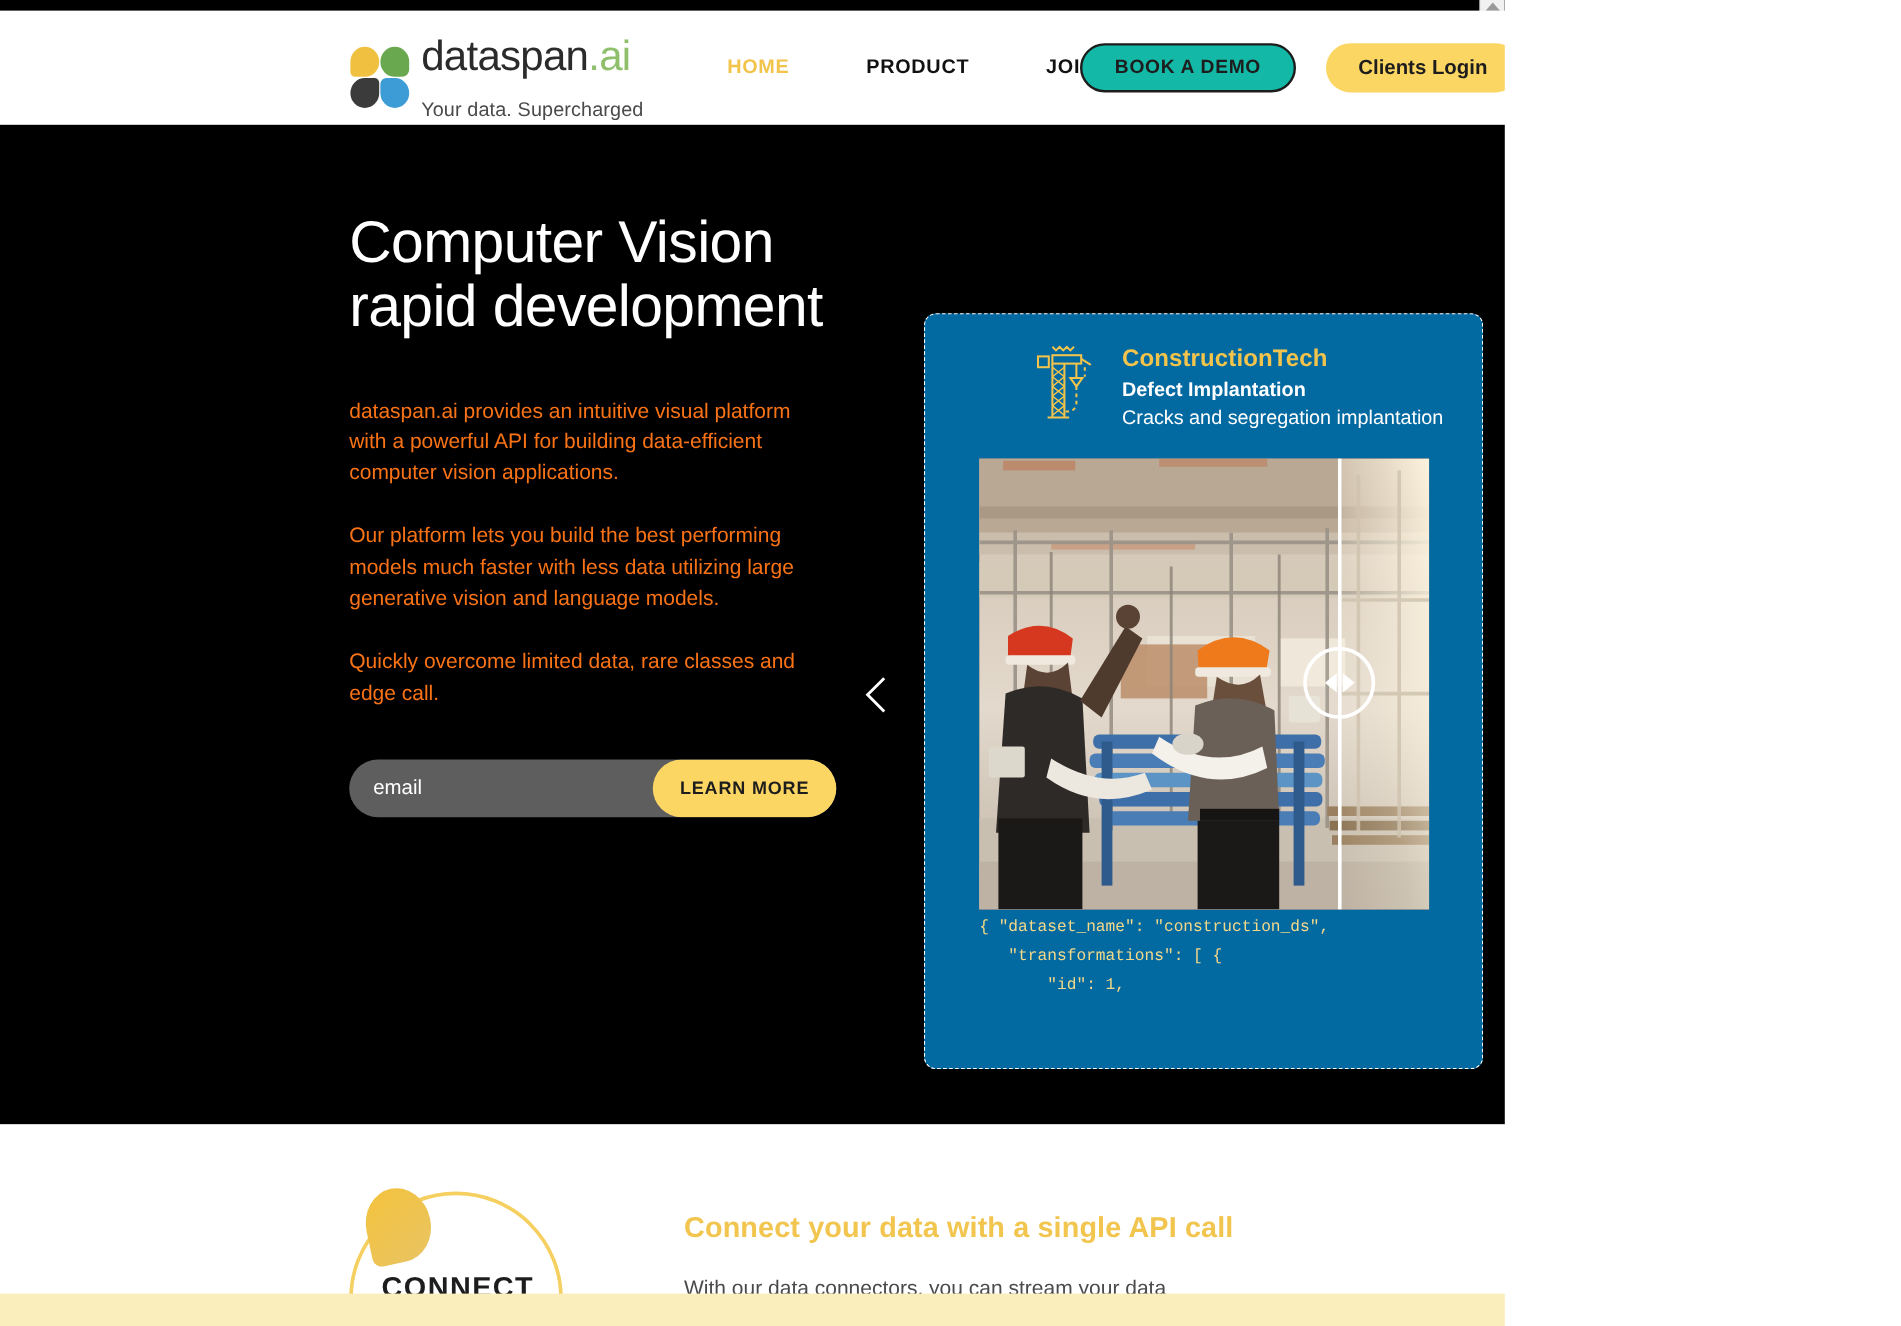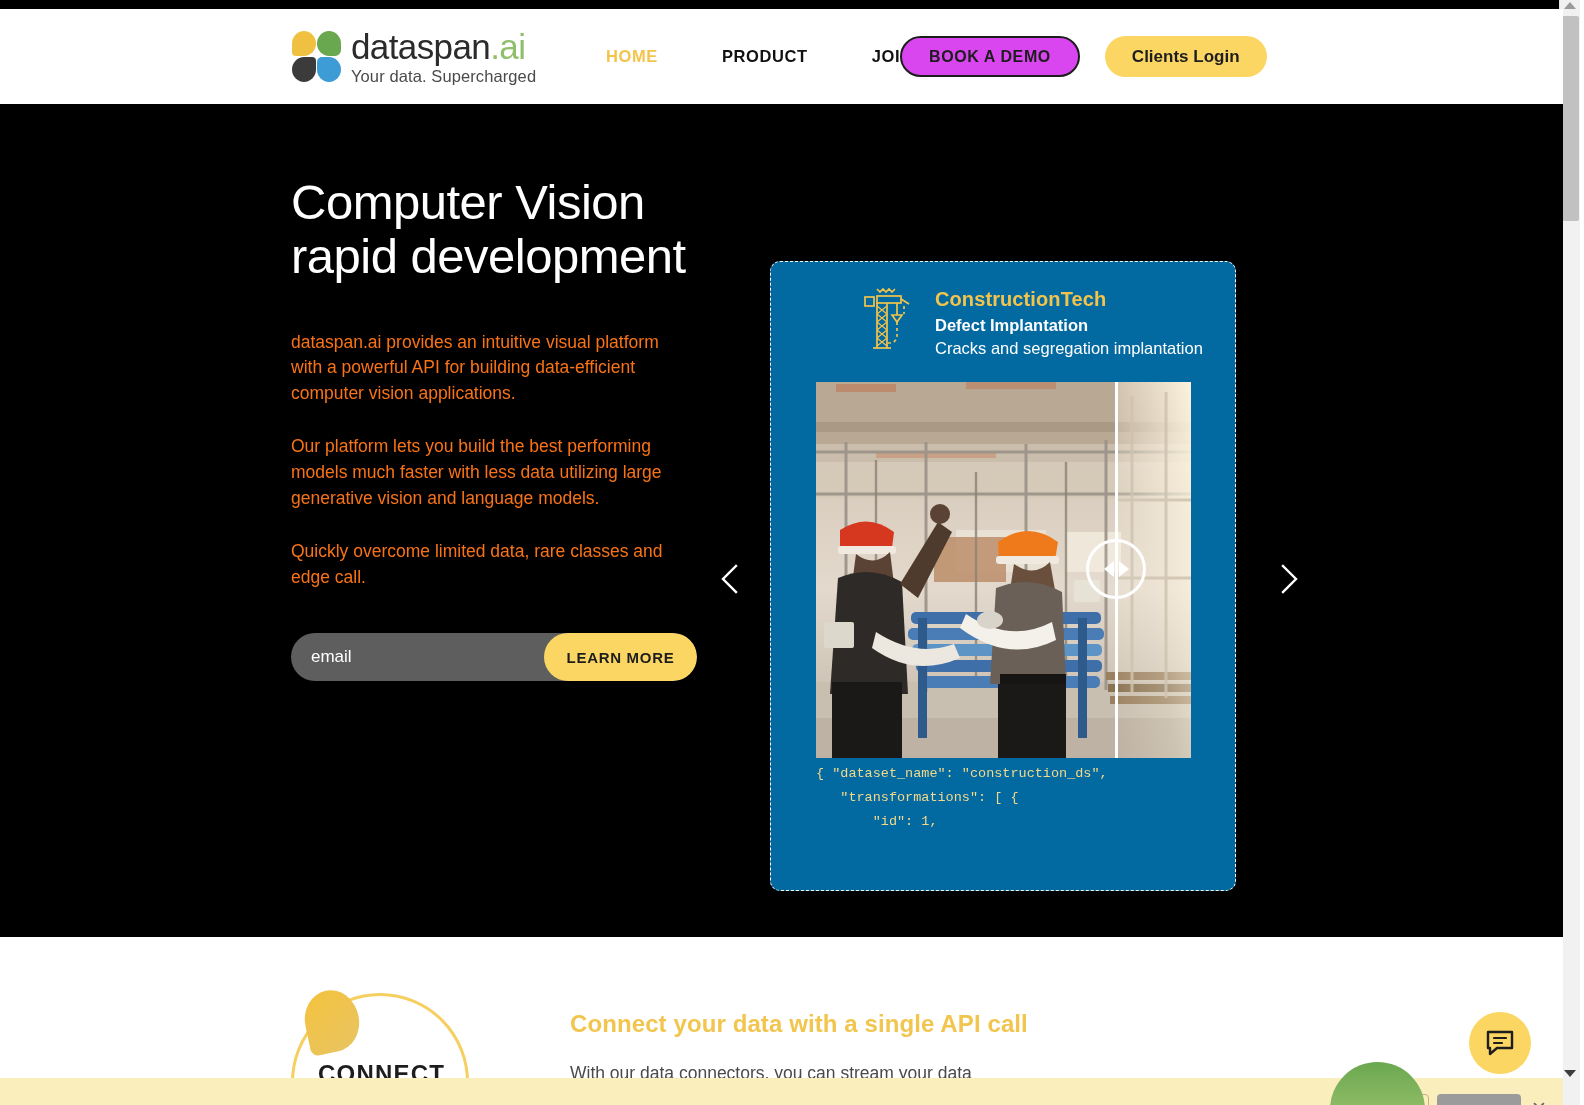--- a/index.html
+++ b/index.html
@@ -4,21 +4,21 @@
 <style>
   * { box-sizing: border-box; margin: 0; padding: 0; }
   html, body {
     width: 1584px; height: 1105px;
     overflow: hidden;
     font-family: "Liberation Sans", sans-serif;
     background: #ffffff;
   }
   .viewport {
     position: relative;
-    width: 1580px;
+    width: 1254px;
     height: 1105px;
     overflow: hidden;
     background: #ffffff;
   }
 
   
   .top-strip {
     position: absolute; top: 0; left: 0;
     width: 1563px; height: 9px;
     background: #000000;
@@ -79,40 +79,40 @@
   .p-tl { left: 0;   top: 0;   background: #f0c040; border-radius: 50% 50% 50% 4px; }
   .p-tr { left: 25px;top: 0;   background: #6aa84f; border-radius: 50% 50% 6px 50%; }
   .p-bl { left: 0;   top: 26px;background: #3b3b3b; border-radius: 50% 4px 50% 50%; }
   .p-br { left: 25px;top: 26px;background: #3d9bd6; border-radius: 5px 50% 50% 50%; }
   .logo-text { display: flex; flex-direction: column; line-height: 1; }
   .logo-main {
     font-size: 35px; letter-spacing: -0.6px; color: #2b2b2b; font-weight: 400;
   }
   .logo-main .ai { color: #8fbf6a; }
   .logo-tag {
-    font-size: 16.5px; color: #4a4a4a; margin-top: 4px; letter-spacing: 0.1px;
+    font-size: 16.5px; color: #4a4a4a; margin-top: 20px; letter-spacing: 0.1px;
   }
   .nav {
     position: absolute; left: 580px; top: 0; height: 95px;
     display: flex; align-items: center; gap: 38px;
   }
   .nav-link {
     font-size: 16.5px; font-weight: 700; letter-spacing: 0.6px;
     color: #111111; cursor: pointer; text-decoration: none; margin-left: 26px;
   }
   .nav-link.active { color: #f3c44c; }
   .header-actions {
     position: absolute; left: 900px; top: 0; height: 95px;
     display: flex; align-items: center; gap: 25px;
   }
   .btn-demo {
     height: 41px; padding: 0 27px;
     display: flex; align-items: center; justify-content: center;
     border: 2px solid #1d1d1d; border-radius: 21px;
-    background: #d946ef; color: #1d1d1d;
+    background: #14b8a6; color: #1d1d1d;
     font-size: 16px; font-weight: 700; letter-spacing: 0.6px;
     cursor: pointer; white-space: nowrap;
   }
   .btn-login {
     height: 41px; padding: 0 27px;
     display: flex; align-items: center; justify-content: center;
     border: none; border-radius: 21px;
     background: #fcd663; color: #1d1d1d;
     font-size: 17px; font-weight: 700;
     cursor: pointer; white-space: nowrap;

